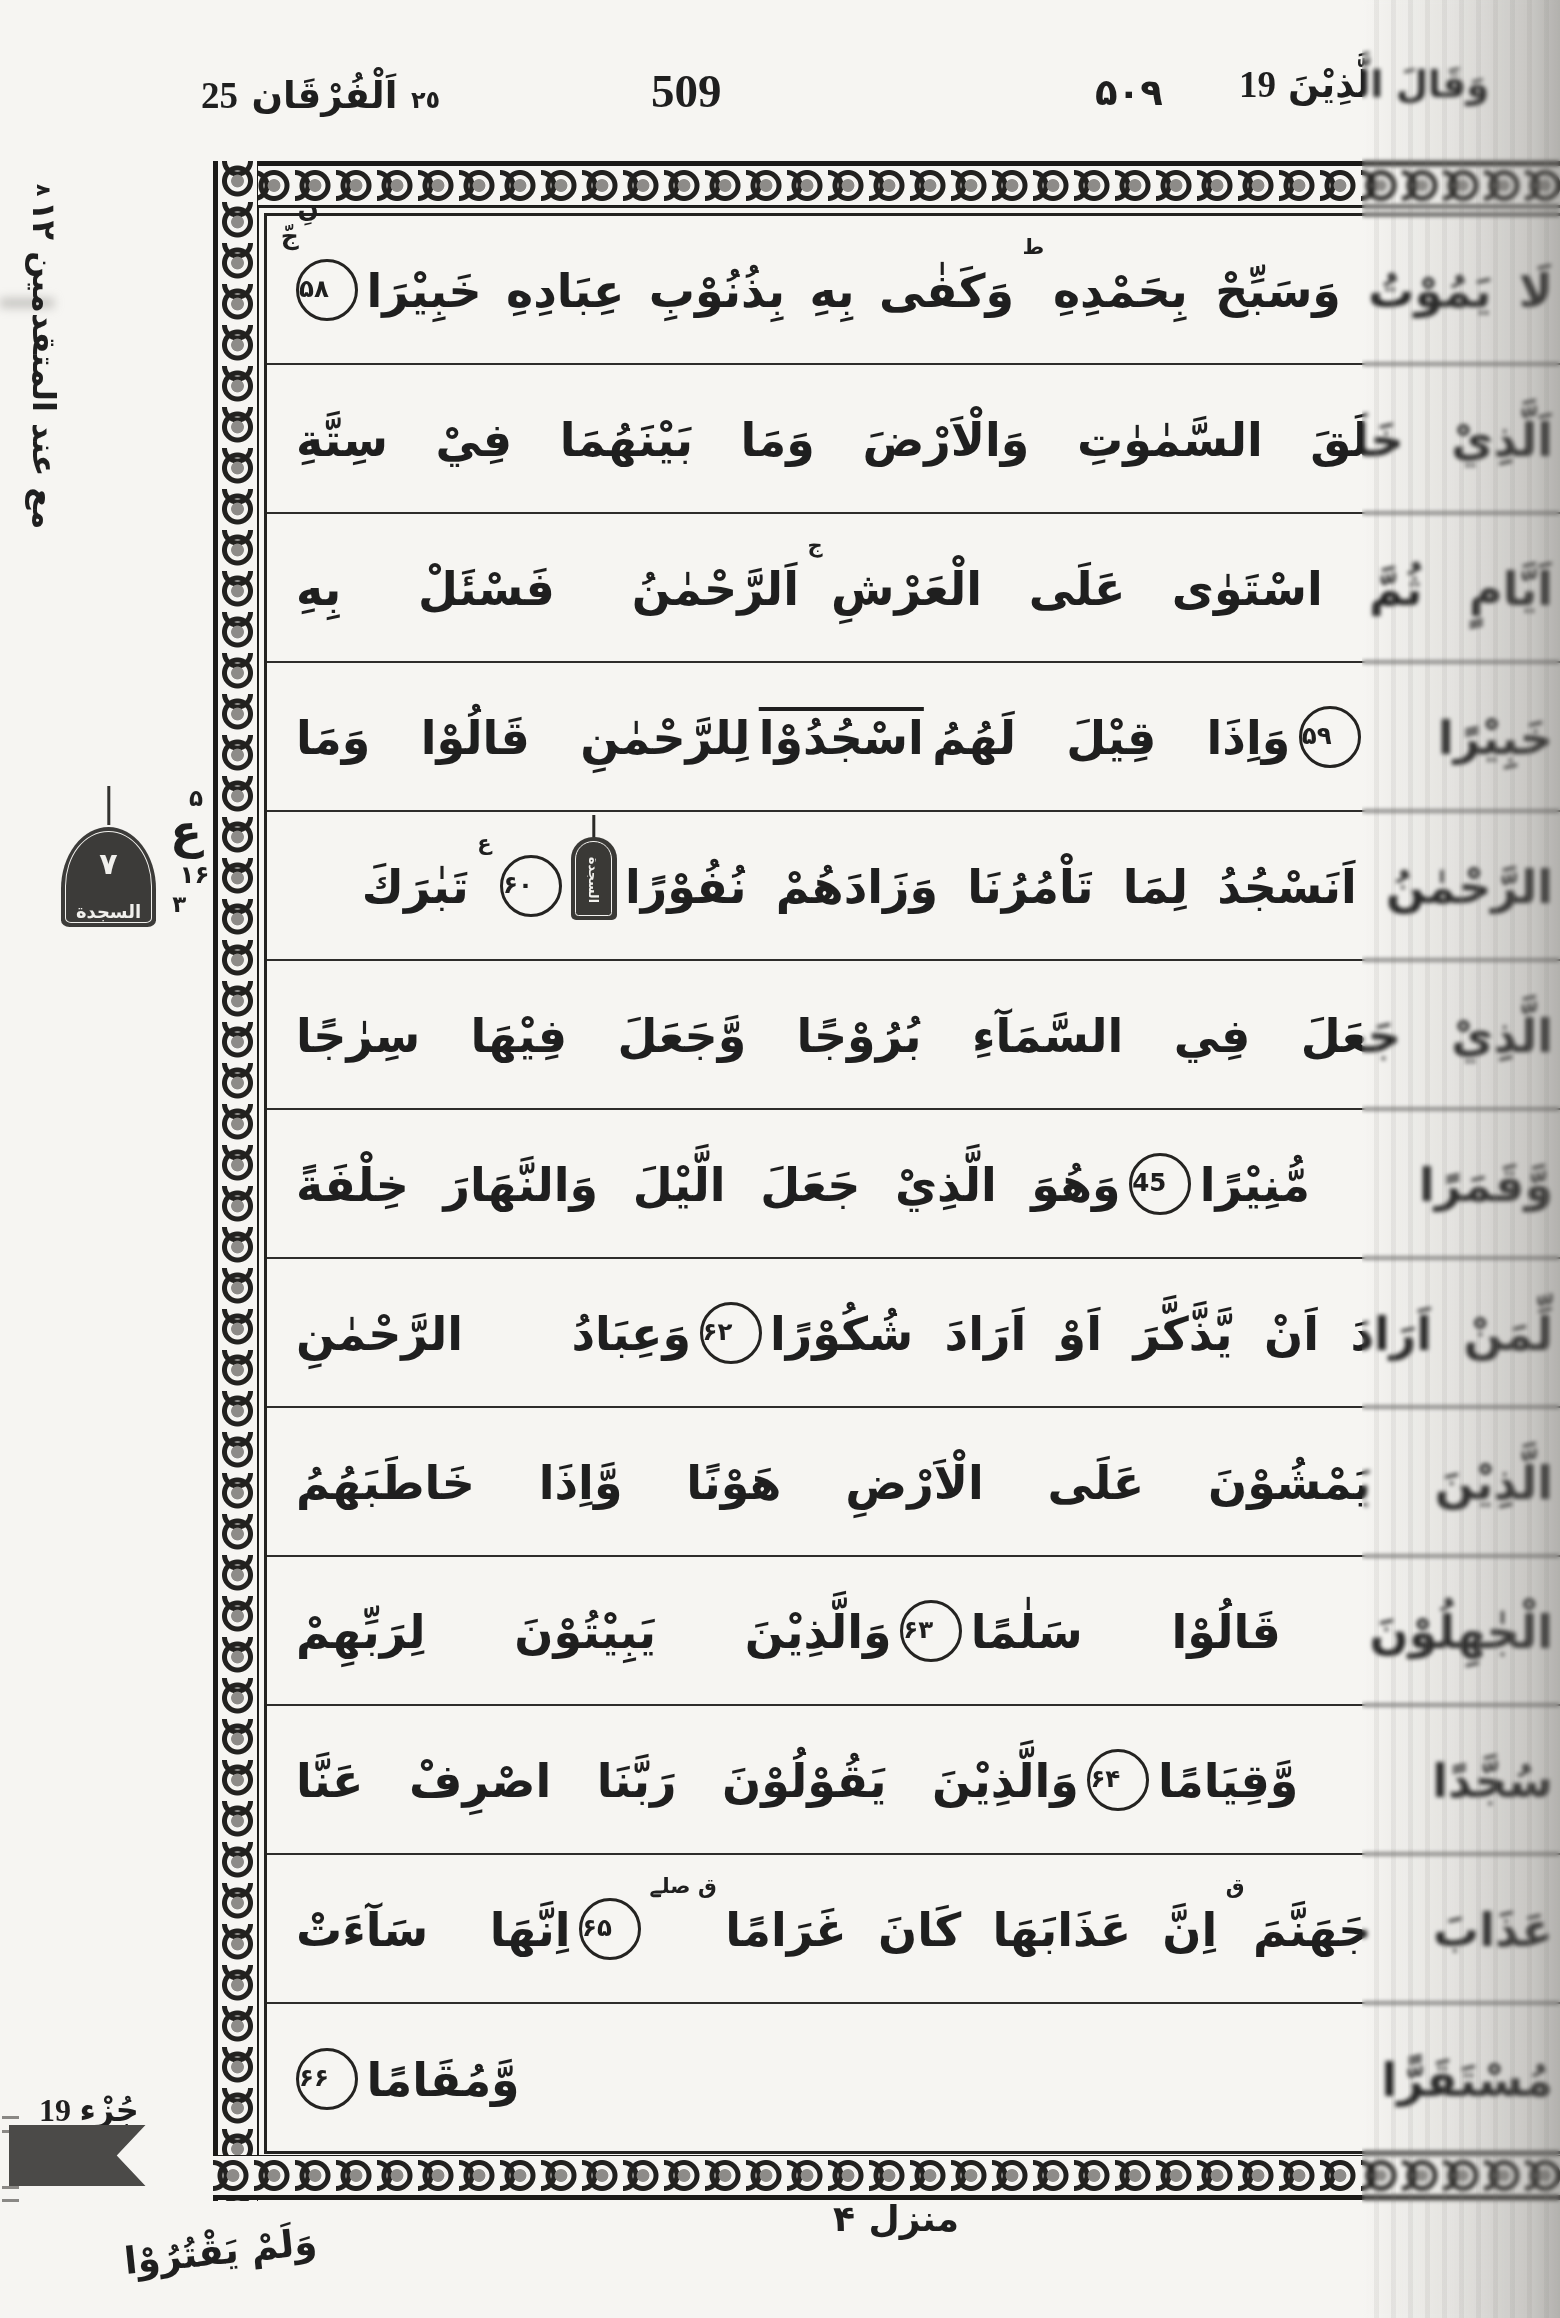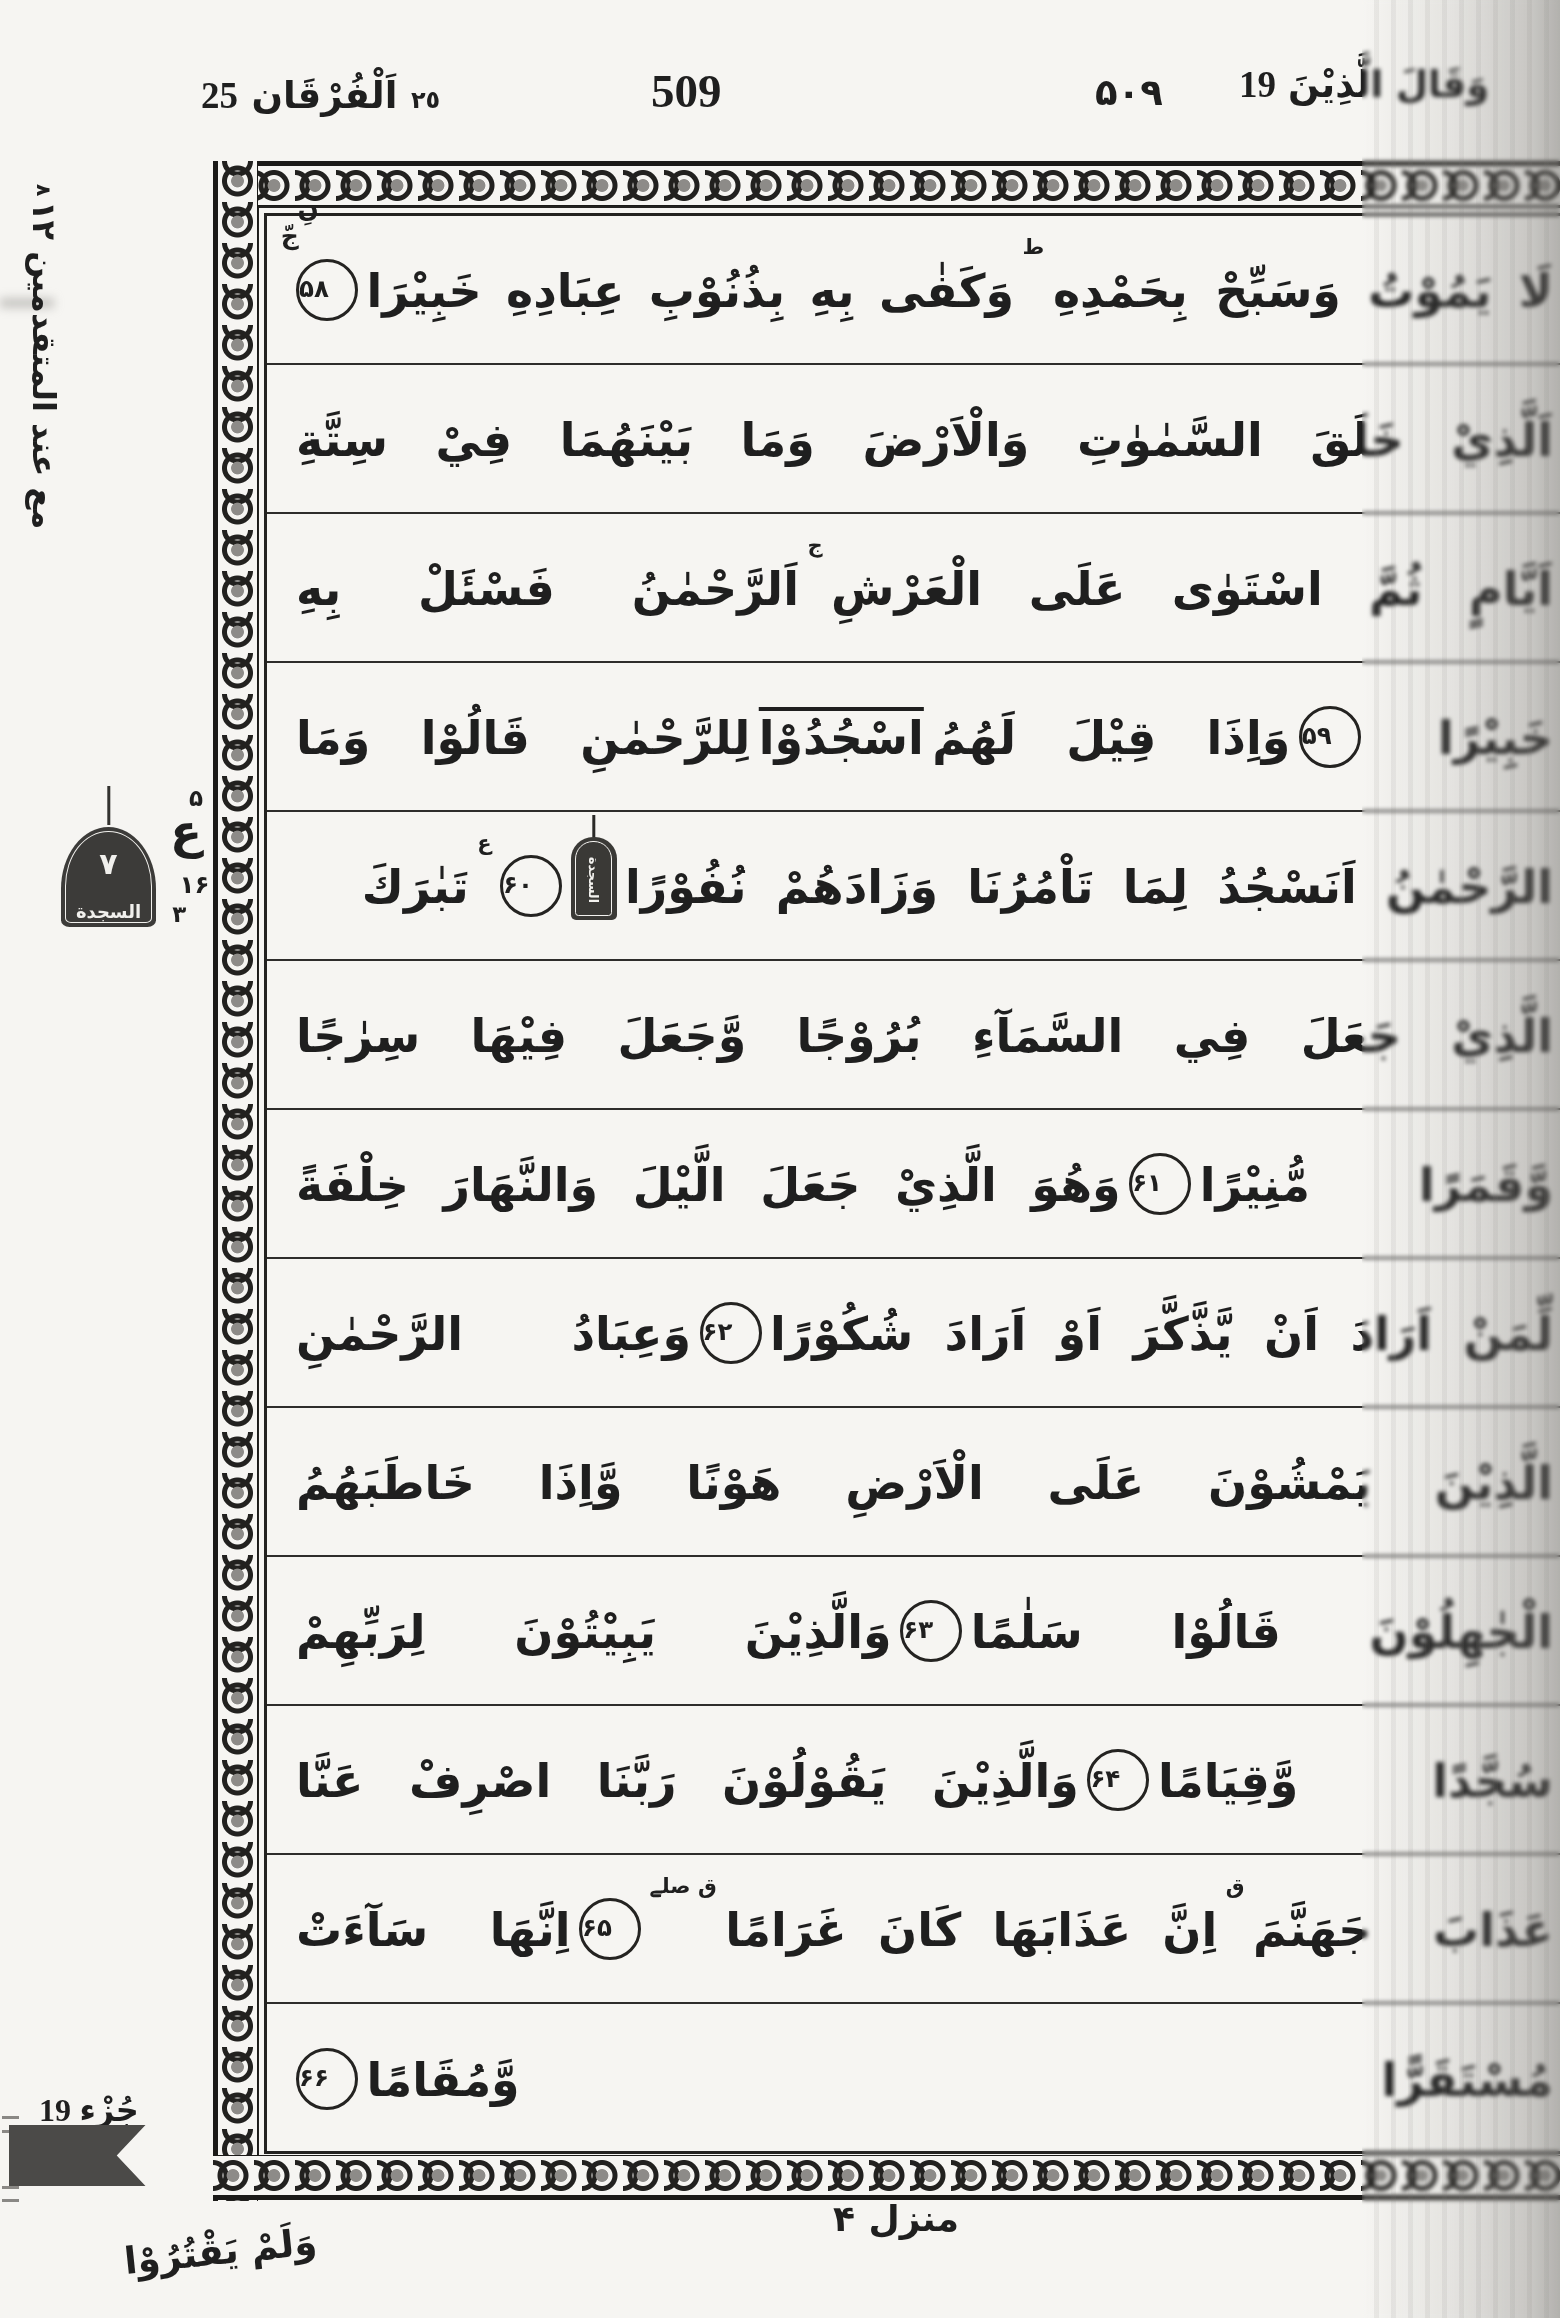--- a/index.html
+++ b/index.html
@@ -72,21 +72,21 @@
   .vnote{position:absolute;left:25px;top:184px;height:499px;writing-mode:vertical-rl;font-size:32px;font-weight:bold;display:flex;align-items:center;gap:5px;z-index:3;}
   .vnote .vnote-sup{font-size:20px;}
   .dome{position:absolute;left:61px;top:827px;width:95px;height:100px;background:#3c3b39;border-radius:50% 50% 8.5px 8.5px / 62% 62% 6.8px 6.8px;z-index:3;}
   .dome::before{content:"";position:absolute;inset:4.2px;border:1.7px solid #f1f0ed;border-radius:50% 50% 6px 6px / 60% 60% 5px 5px;}
   .dome::after{content:"";position:absolute;top:-41px;left:50%;transform:translateX(-50%);width:3.4px;height:39px;background:#33322f;}
   .dome .dome-num{position:absolute;top:22px;left:0;right:0;text-align:center;color:#f1f0ed;font-size:30px;font-weight:bold;line-height:1;}
   .dome .dome-label{position:absolute;bottom:6px;left:0;right:0;text-align:center;color:#f1f0ed;font-size:18px;font-weight:bold;line-height:1;}
   .ruku{position:absolute;left:159px;top:787px;width:54px;display:flex;flex-direction:column;align-items:center;font-weight:bold;z-index:3;line-height:1;}
   .ruku .ruku-top{font-size:23px;transform:translateX(10px);}
   .ruku .ruku-letter{font-size:47px;margin-top:-1.7px;}
-  .ruku .ruku-count{font-size:24.5px;transform:translateX(8.5px);margin-top:18px;}
+  .ruku .ruku-count{font-size:24.5px;transform:translateX(8.5px);margin-top:8px;}
   .ruku .ruku-bottom{font-size:23px;transform:translateX(-6.8px);margin-top:5px;}
 
   
   .juz-label{position:absolute;left:39px;top:2072px;display:flex;direction:rtl;align-items:baseline;gap:8.5px;z-index:3;}
   .juz-label .juz-ar{font-size:32px;font-weight:bold;margin-top:19px;}
   .juz-label .juz-latin{font-size:32px;}
   .flag{position:absolute;left:8.5px;top:2125px;width:137px;height:61px;background:#4b4a48;clip-path:polygon(0 0,100% 0,79% 50%,100% 100%,0 100%);z-index:3;}
   .tick{position:absolute;left:1.7px;width:17px;height:3.4px;background:#8a8885;z-index:2;}
 
   
@@ -162,21 +162,21 @@
         </span>
         <span class="waqf">ع</span>
         <span class="seg">تَبٰرَكَ</span>
       </div>
       <div class="qline">
         <span class="seg">الَّذِيْ جَعَلَ فِي السَّمَآءِ بُرُوْجًا وَّجَعَلَ فِيْهَا سِرٰجًا</span>
       </div>
       <div class="qline">
         <span class="seg">وَّقَمَرًا مُّنِيْرًا</span>
         <span class="ayah">
-          <span class="ayah-num">۶۱</span>
+          <span class="ayah-num">45</span>
         </span>
         <span class="seg">وَهُوَ الَّذِيْ جَعَلَ الَّيْلَ وَالنَّهَارَ خِلْفَةً</span>
       </div>
       <div class="qline">
         <span class="seg">لِّمَنْ اَرَادَ اَنْ يَّذَّكَّرَ اَوْ اَرَادَ شُكُوْرًا</span>
         <span class="ayah">
           <span class="ayah-num">۶۲</span>
         </span>
         <span class="seg">وَعِبَادُ الرَّحْمٰنِ</span>
       </div>

